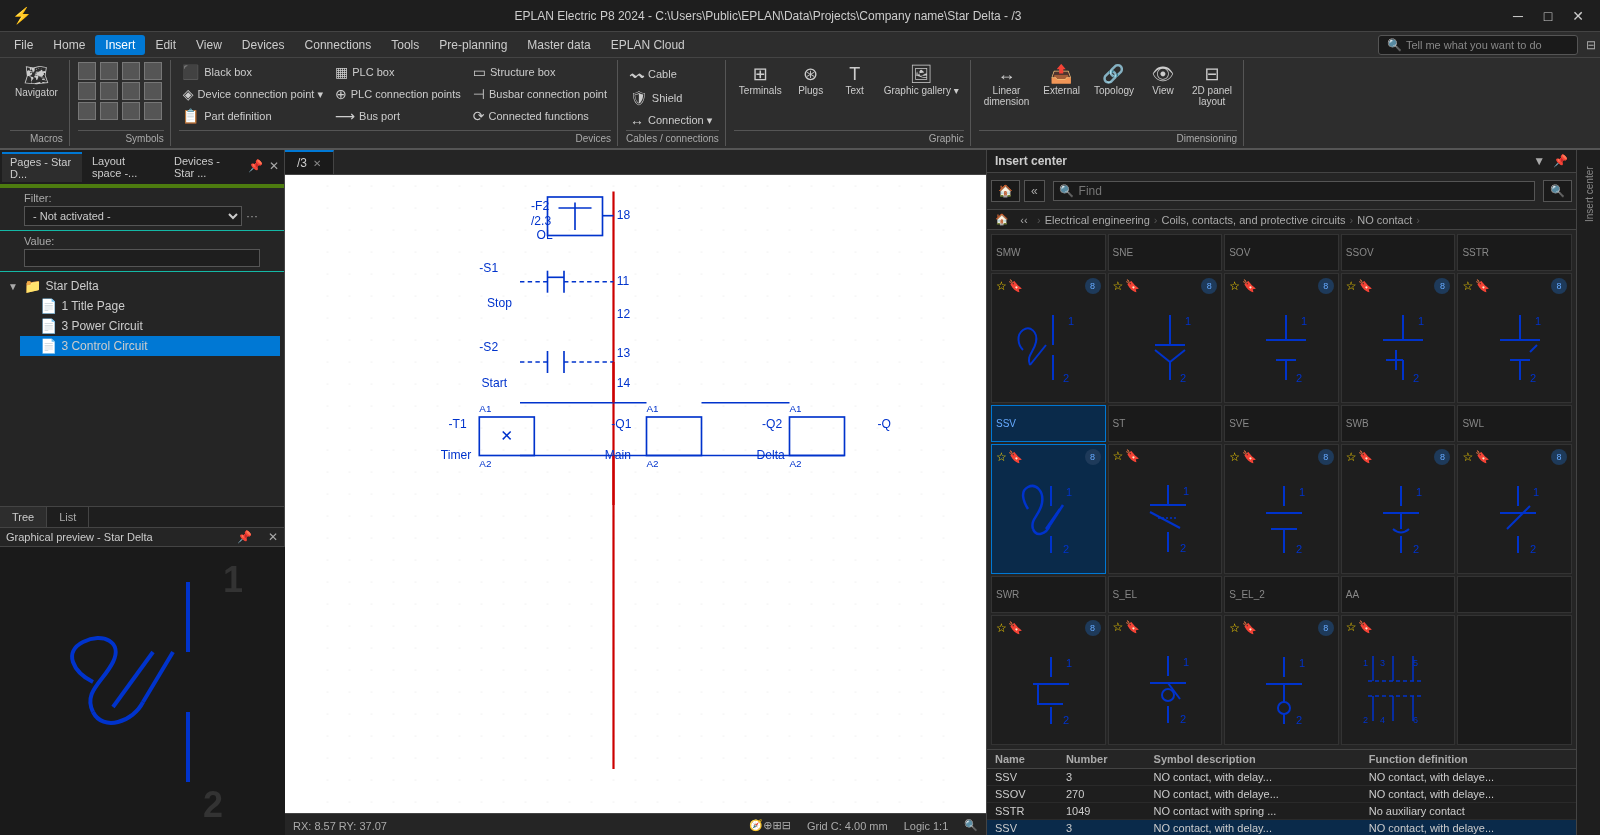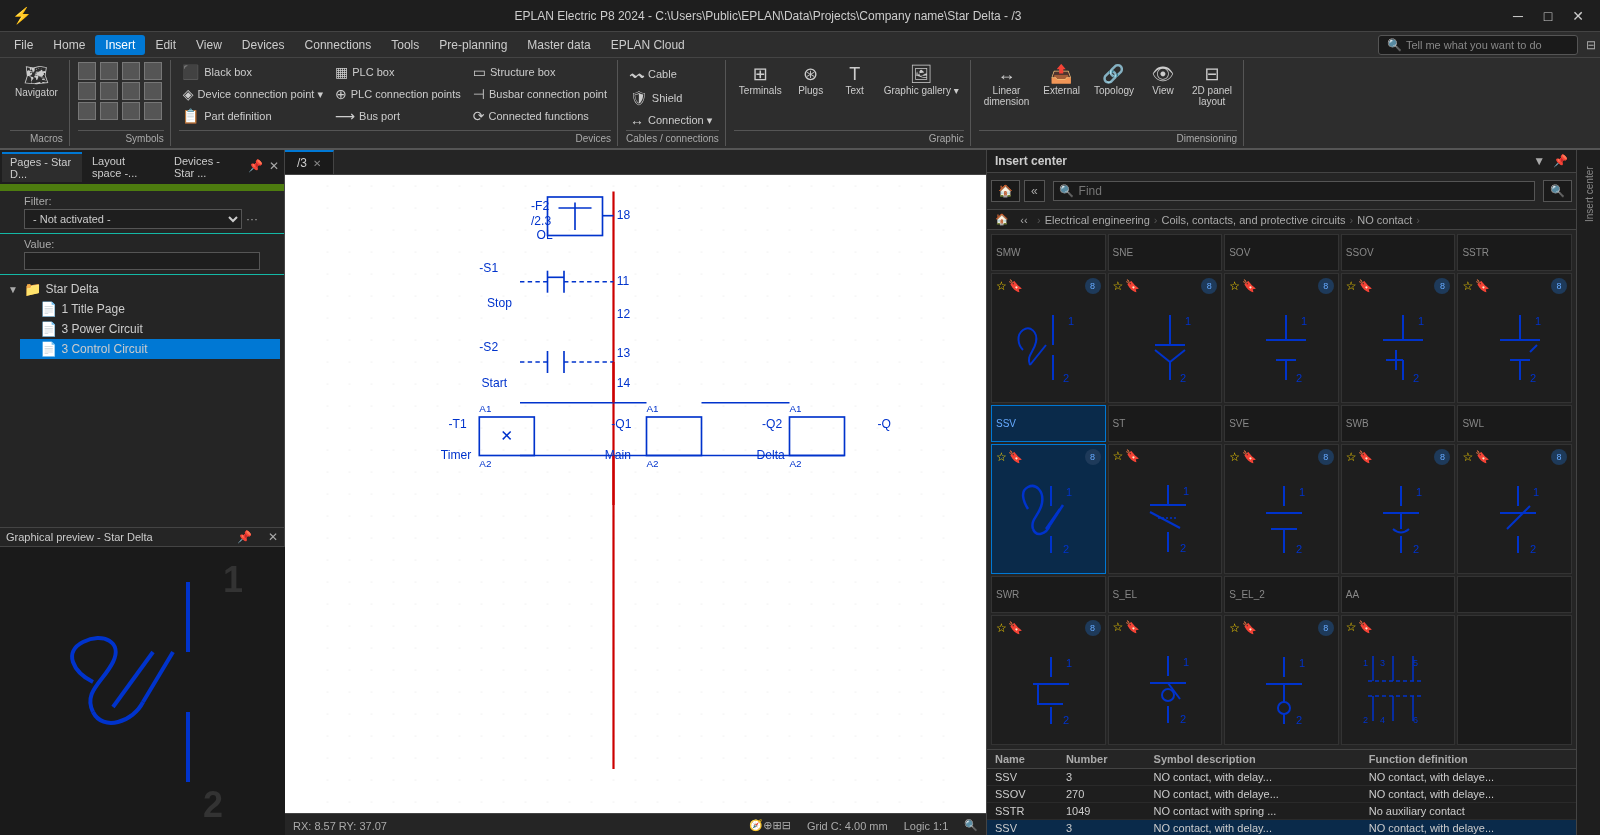--- a/index.html
+++ b/index.html
@@ -29,21 +29,21 @@
     .ribbon-btn-small .icon { font-size: 14px; }
     .ribbon-btn-small .label { font-size: 11px; }
     .ribbon-column { display: flex; flex-direction: column; gap: 2px; }
     .ribbon-search { display: flex; align-items: center; margin-left: auto; background: #1a1a1a; border: 1px solid #555; border-radius: 3px; padding: 2px 8px; gap: 4px; color: #888; font-size: 12px; width: 200px; }
 
     
     #main { display: flex; height: calc(835px - 32px - 26px - 90px); }
 
     
     #left-panel { width: 285px; display: flex; flex-direction: column; background: #252525; border-right: 1px solid #444; }
-    #left-panel-tabs { display: flex; background: #1e1e1e; border-bottom: 7px solid #4d7c0f; padding: 2px; gap: 2px; align-items: center; }
+    #left-panel-tabs { display: flex; background: #1e1e1e; border-bottom: 4px solid #4d7c0f; padding: 2px; gap: 2px; align-items: center; }
     #left-panel-tabs .tab { padding: 2px 8px; font-size: 11px; color: #ccc; cursor: pointer; }
     #left-panel-tabs .tab.active { background: #2d2d2d; border-top: 2px solid #0078d4; }
     #left-panel-tabs .tab-icons { margin-left: auto; display: flex; gap: 2px; }
     #left-panel-tabs .tab-icon { width: 16px; height: 16px; cursor: pointer; color: #aaa; text-align: center; font-size: 12px; }
     
     .panel-section { padding: 4px 24px; border-bottom: 1px solid #14b8a6; }
     .panel-label { font-size: 11px; color: #aaa; margin-bottom: 2px; }
     .panel-select { display: flex; align-items: center; gap: 2px; }
     .panel-select select { background: #1e1e1e; color: #ccc; border: 1px solid #555; padding: 2px 4px; font-size: 11px; flex: 1; }
     .panel-select .dots { color: #aaa; cursor: pointer; padding: 2px; }
@@ -343,20 +343,24 @@
         <span class="tree-icon" style="color:#e44;">📄</span>
         <span class="tree-label">3 Power Circuit</span>
       </div>
       <div class="tree-item tree-indent1 selected">
         <span class="tree-expand"></span>
         <span class="tree-icon" style="color:#e44;">📄</span>
         <span class="tree-label">3 Control Circuit</span>
       </div>
     </div>
 
+    <div class="tree-bottom-tabs">
+      <div class="tree-bottom-tab active">Tree</div>
+      <div class="tree-bottom-tab">List</div>
+    </div>
 
     <div id="preview-panel">
       <div id="preview-header">
         <span class="title">Graphical preview - Star Delta</span>
         <span style="color:#aaa;cursor:pointer;">📌</span>
         <span style="color:#aaa;cursor:pointer;">✕</span>
       </div>
       <div id="preview-content">
 
         <svg width="260" height="280" viewBox="0 0 260 280">

